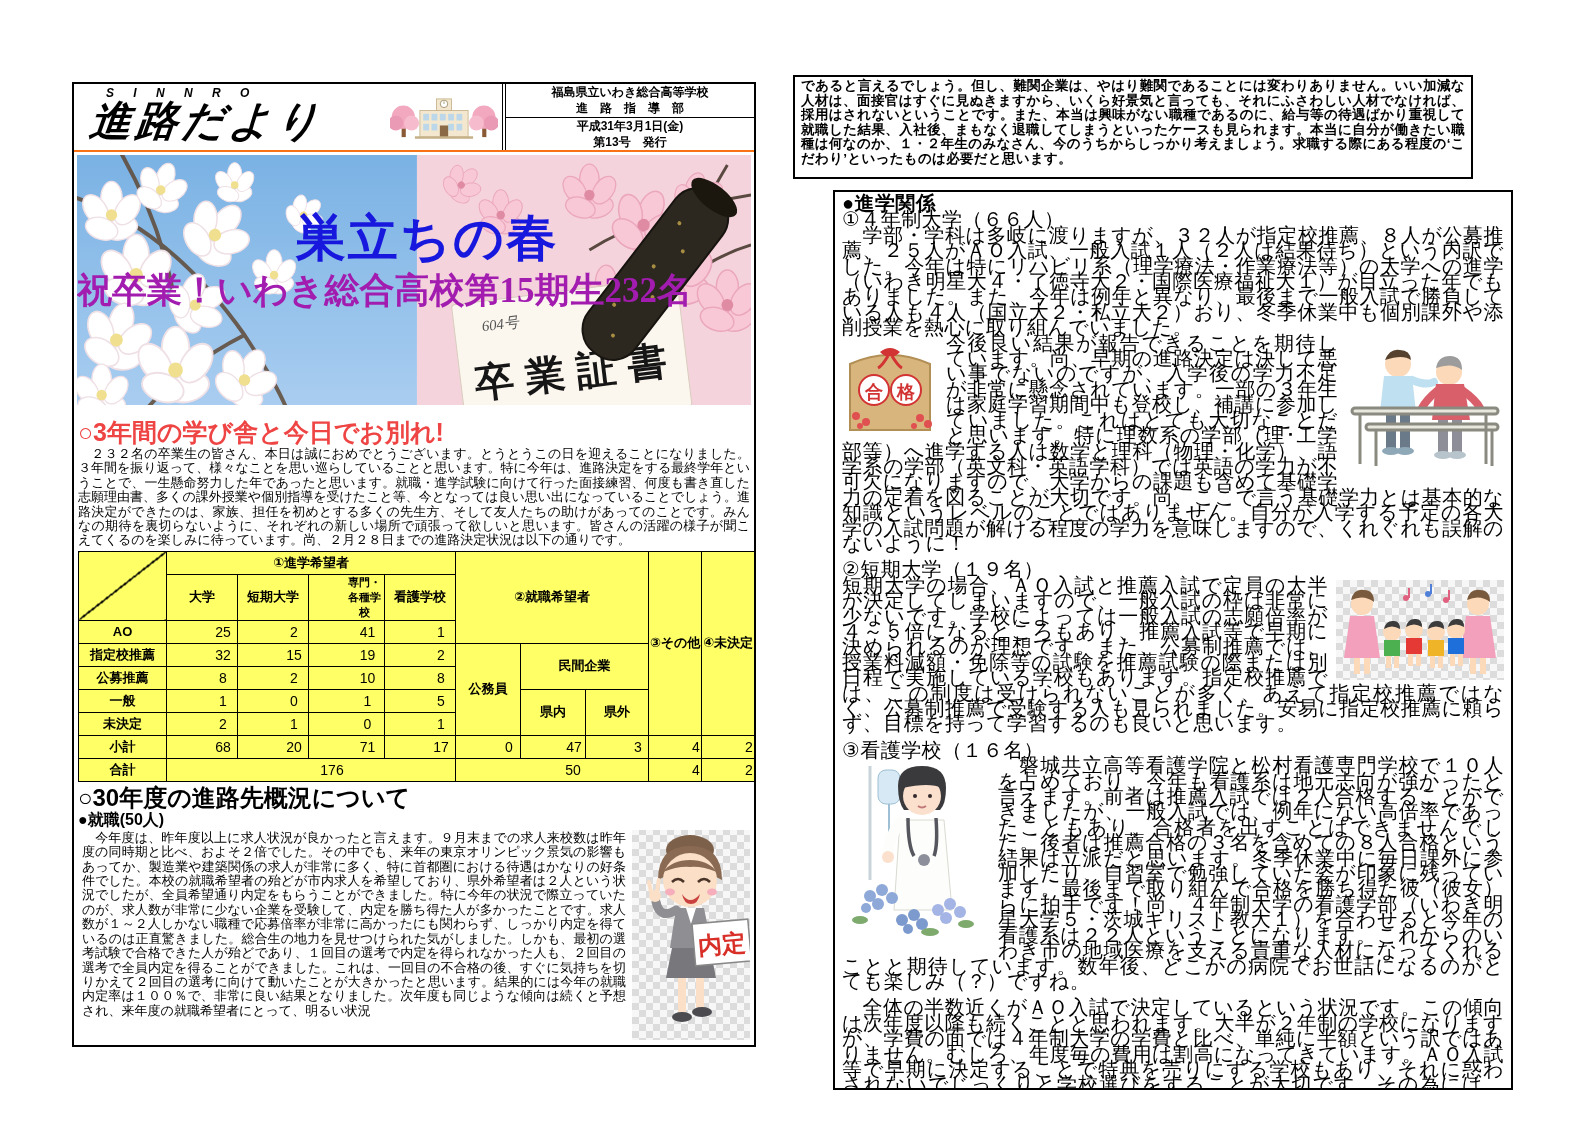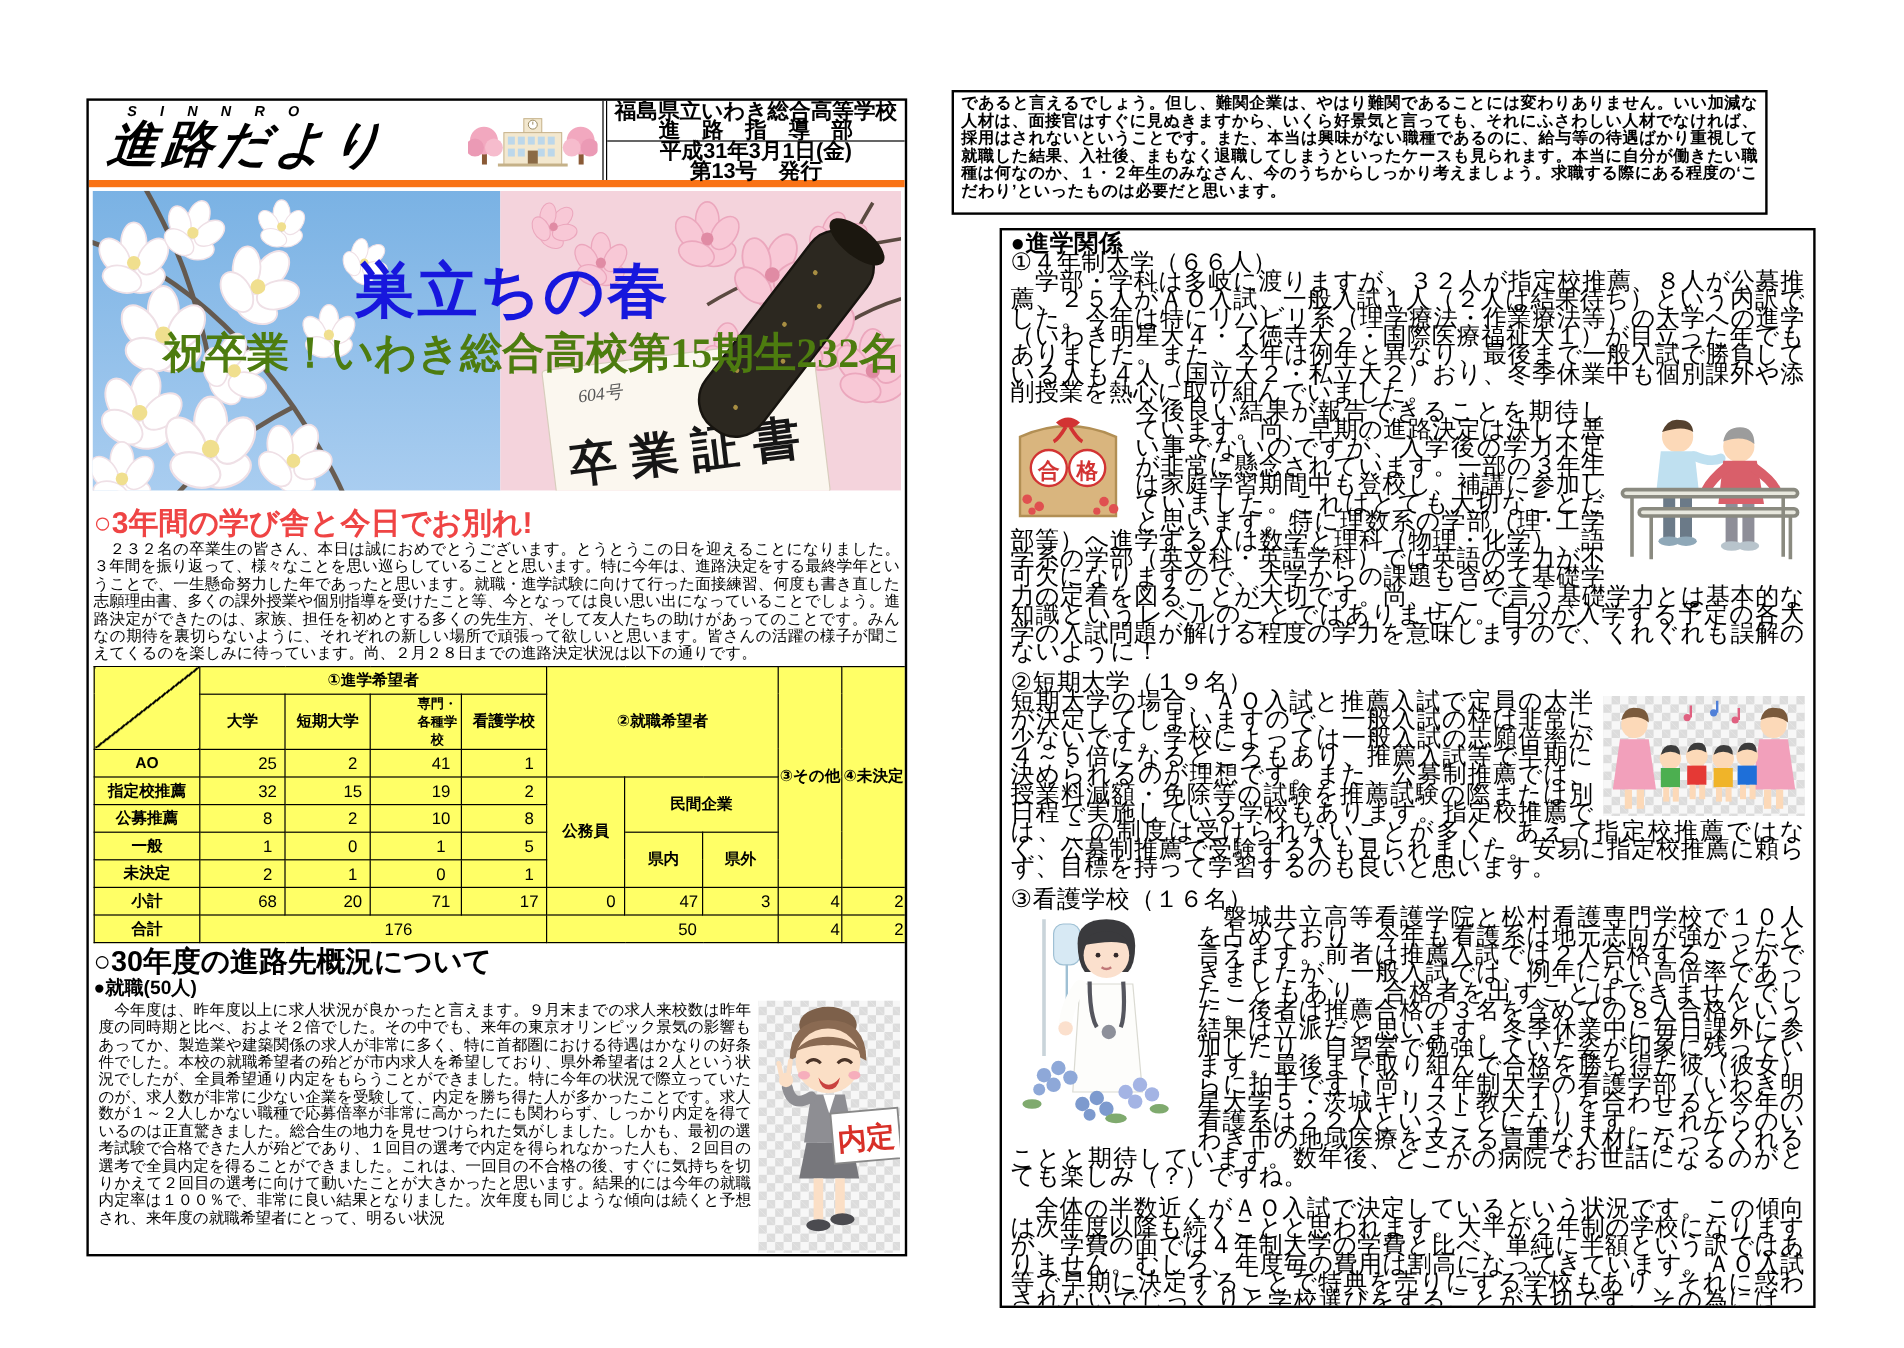--- a/index.html
+++ b/index.html
@@ -1,37 +1,37 @@
 <!DOCTYPE html>
 <html><head>
 <meta charset="utf-8">
 <style>
   html,body{margin:0;padding:0;background:#fff;}
   .canvas{position:relative;width:1587px;height:1123px;background:#ffffff;overflow:hidden;
           font-family:"Liberation Sans","DejaVu Sans",sans-serif;color:#000;}
   
   .page-left{position:absolute;left:72px;top:82px;width:684px;height:965px;
              border:2px solid #000;box-sizing:border-box;background:#fff;overflow:hidden;}
-  .lp-header{display:flex;height:66px;border-bottom:6px solid #f97316;}
+  .lp-header{display:flex;height:66px;border-bottom:2px solid #f97316;}
   .lp-title-cell{position:relative;width:428px;box-sizing:border-box;padding:2px 6px;}
   .sinnro{font-size:12px;font-weight:bold;font-style:italic;letter-spacing:8px;margin-left:26px;}
   .lp-title{font-size:42px;font-weight:900;font-style:italic;letter-spacing:4px;line-height:1;
             font-family:"Liberation Serif","DejaVu Serif",serif;transform:skewX(-6deg);display:inline-block;margin-left:10px;}
   .school-icon{position:absolute;right:4px;top:8px;}
   .lp-info-cell{flex:1;border-left:4px double #000;box-sizing:border-box;text-align:center;
-                font-weight:bold;font-size:18px;line-height:15.5px;padding-top:1px;}
+                font-weight:bold;font-size:12px;line-height:15.5px;padding-top:1px;}
   .lp-info-cell .rule{border-top:1.5px solid #000;margin:1px 0;}
   
   .banner{position:relative;height:250px;margin:3px;overflow:hidden;}
   .banner svg.photo{position:absolute;left:0;top:0;width:100%;height:100%;}
   .banner-headline{position:absolute;left:0;top:50px;width:100%;text-align:center;
       font-size:50px;font-weight:900;color:#1717dd;letter-spacing:2px;
       font-family:"Liberation Sans","DejaVu Sans",sans-serif;padding-left:13px;}
-  .banner-subheadline{position:absolute;left:0;top:112px;width:100%;text-align:right;white-space:nowrap;
-      font-size:35px;font-weight:900;color:#4d7c0f;letter-spacing:0px;
+  .banner-subheadline{position:absolute;left:0;top:112px;width:100%;text-align:left;white-space:nowrap;
+      font-size:35px;font-weight:900;color:#a21caf;letter-spacing:0px;
       font-family:"Liberation Serif","DejaVu Serif",serif;}
   .h-magenta{margin:14px 4px 0;font-size:25px;line-height:27px;font-weight:900;color:#ef4444;}
   .h-black{margin:2px 4px 0;font-size:24px;line-height:26px;font-weight:900;color:#000;}
   .h-sub{margin:0 4px;font-size:16px;line-height:18px;font-weight:900;}
   .lp-body{margin:1px 4px 0;font-size:13px;line-height:14.4px;text-align:justify;word-break:break-all;
            font-family:"Liberation Serif","DejaVu Serif",serif;}
   
   table.career{border-collapse:collapse;width:676px;margin:3px 4px;background:#ffff66;
                table-layout:fixed;}
   table.career td,table.career th{border:1.5px solid #000;text-align:center;vertical-align:middle;

